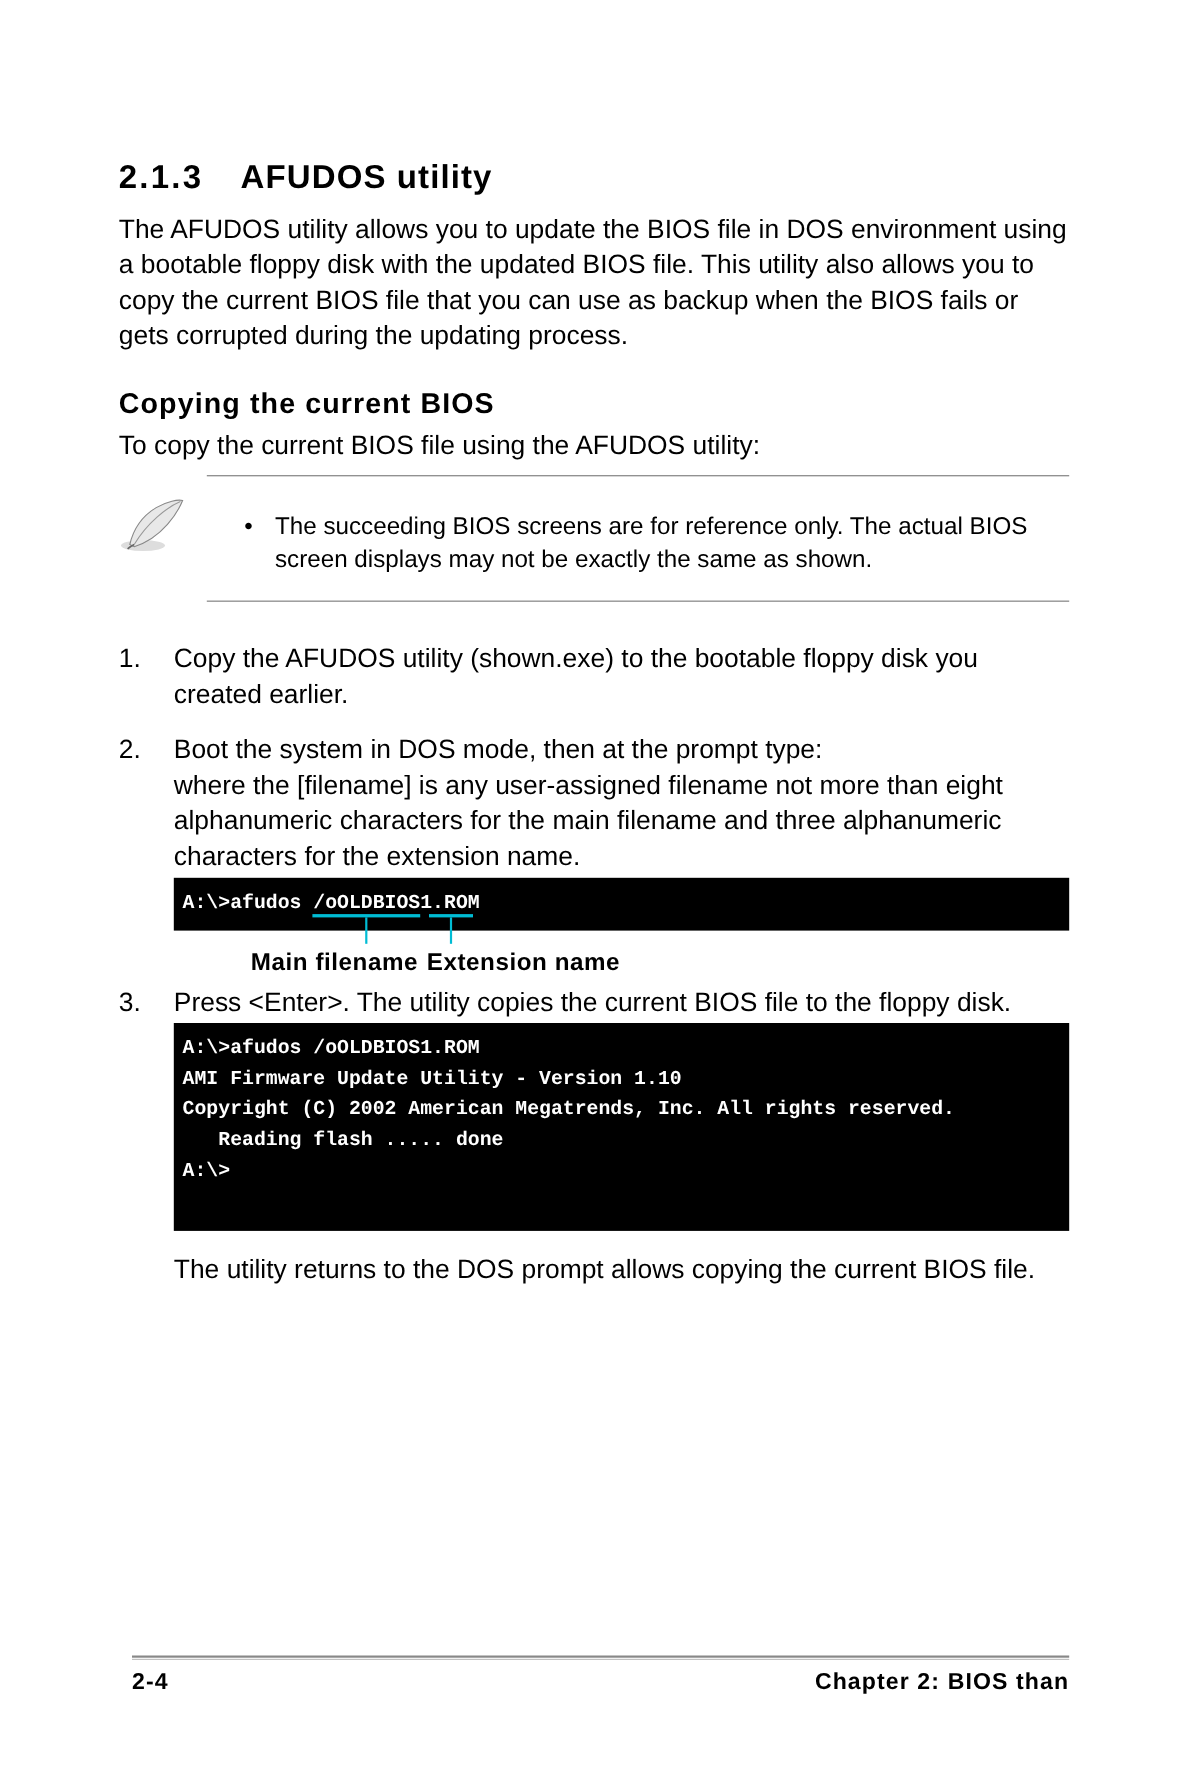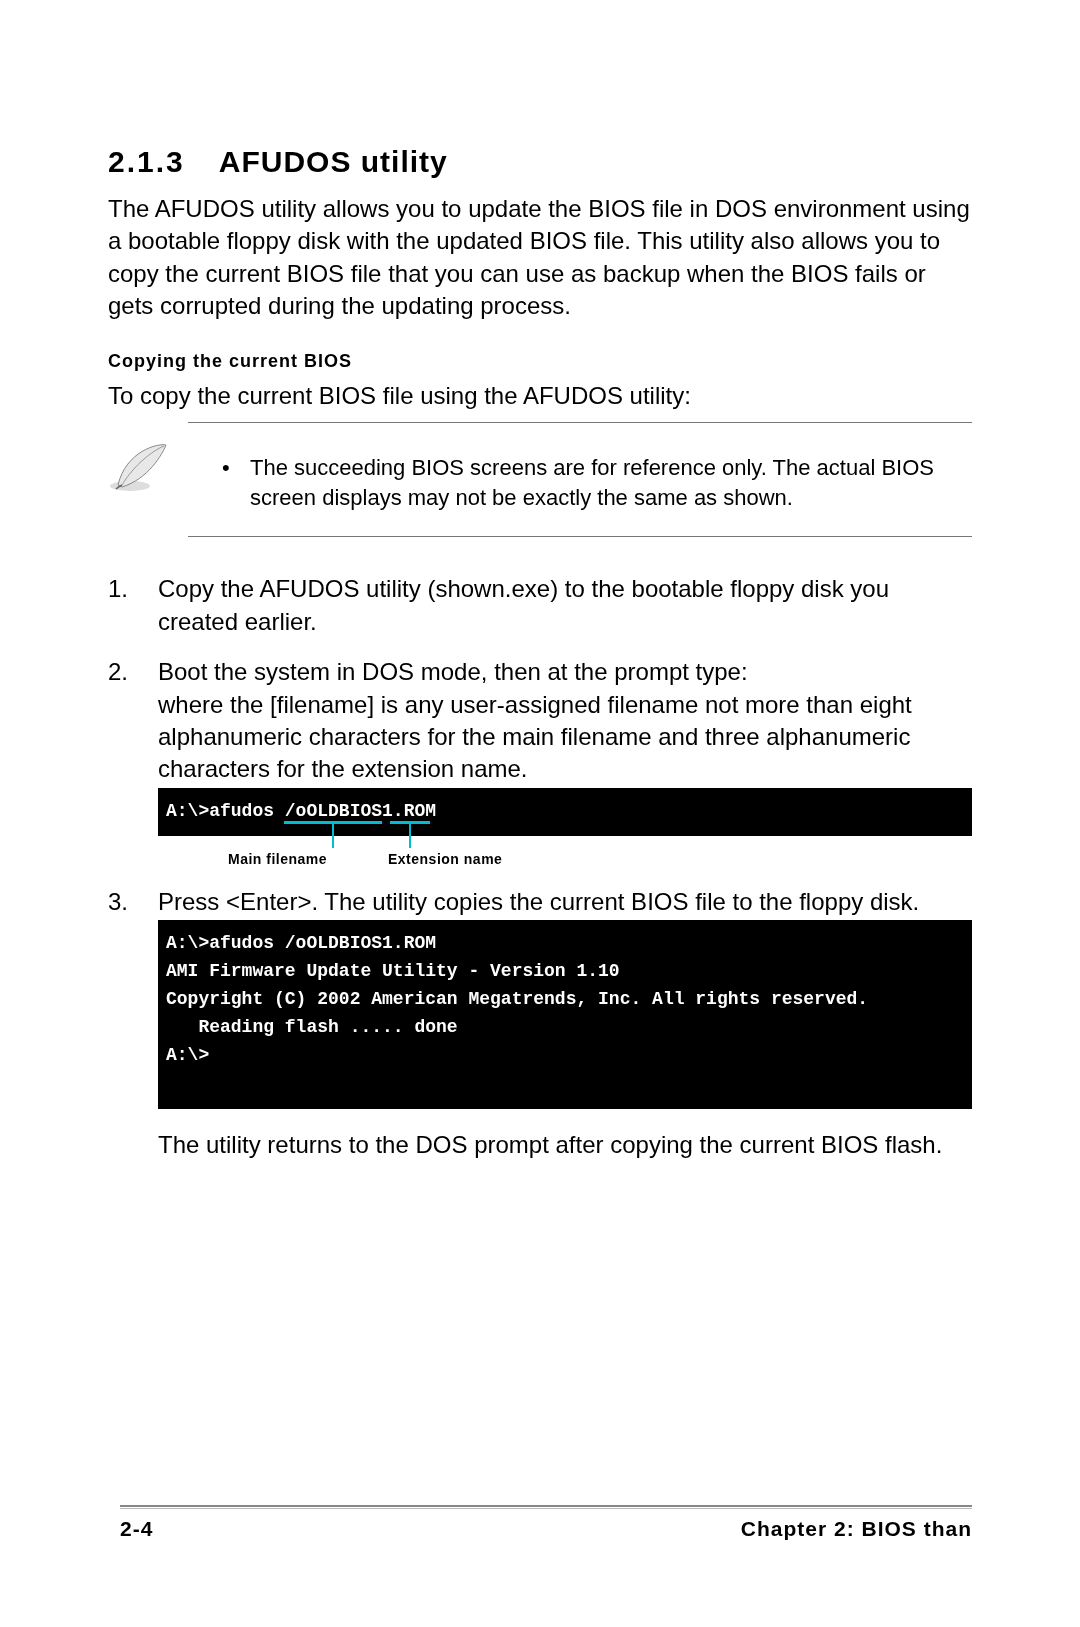--- a/index.html
+++ b/index.html
@@ -20,21 +20,21 @@
     letter-spacing: 1px;
     margin-bottom: 14px;
   }
   h2.section .num { display: inline-block; margin-right: 34px; letter-spacing: 2px; }
   p.body {
     font-size: 24px;
     line-height: 1.35;
     margin-bottom: 22px;
   }
   h3.sub {
-    font-size: 18px;
+    font-size: 26px;
     font-weight: 700;
     letter-spacing: 1px;
     margin-top: 28px;
     margin-bottom: 8px;
   }
   .note-block {
     margin-top: 12px;
     padding-left: 80px;
     position: relative;
   }
@@ -106,21 +106,21 @@
     height: 3px;
     background: #00bcd4;
   }
   .tick {
     position: absolute;
     width: 2px;
     background: #00bcd4;
   }
   .anno {
     position: absolute;
-    font-size: 14px;
+    font-size: 22px;
     font-weight: 700;
     letter-spacing: 0.5px;
     white-space: nowrap;
   }
   .after-term {
     font-size: 24px;
     line-height: 1.35;
     margin-top: 20px;
     padding-left: 50px;
   }
@@ -193,21 +193,21 @@
     <li>
       <span>Press &lt;Enter&gt;. The utility copies the current BIOS file to the floppy disk.</span>
       <div class="terminal tall">A:\&gt;afudos /oOLDBIOS1.ROM
 AMI Firmware Update Utility - Version 1.10
 Copyright (C) 2002 American Megatrends, Inc. All rights reserved.
    Reading flash ..... done
 A:\&gt;</div>
     </li>
   </ol>
 
-  <p class="after-term">The utility returns to the DOS prompt after copying the current BIOS flash.</p>
+  <p class="after-term">The utility returns to the DOS prompt allows copying the current BIOS file.</p>
 
 </div>
 
 <div class="footer">
   <div class="footer-rule"></div>
   <div class="footer-row">
     <span>2-4</span>
     <span>Chapter 2: BIOS than</span>
   </div>
 </div>

